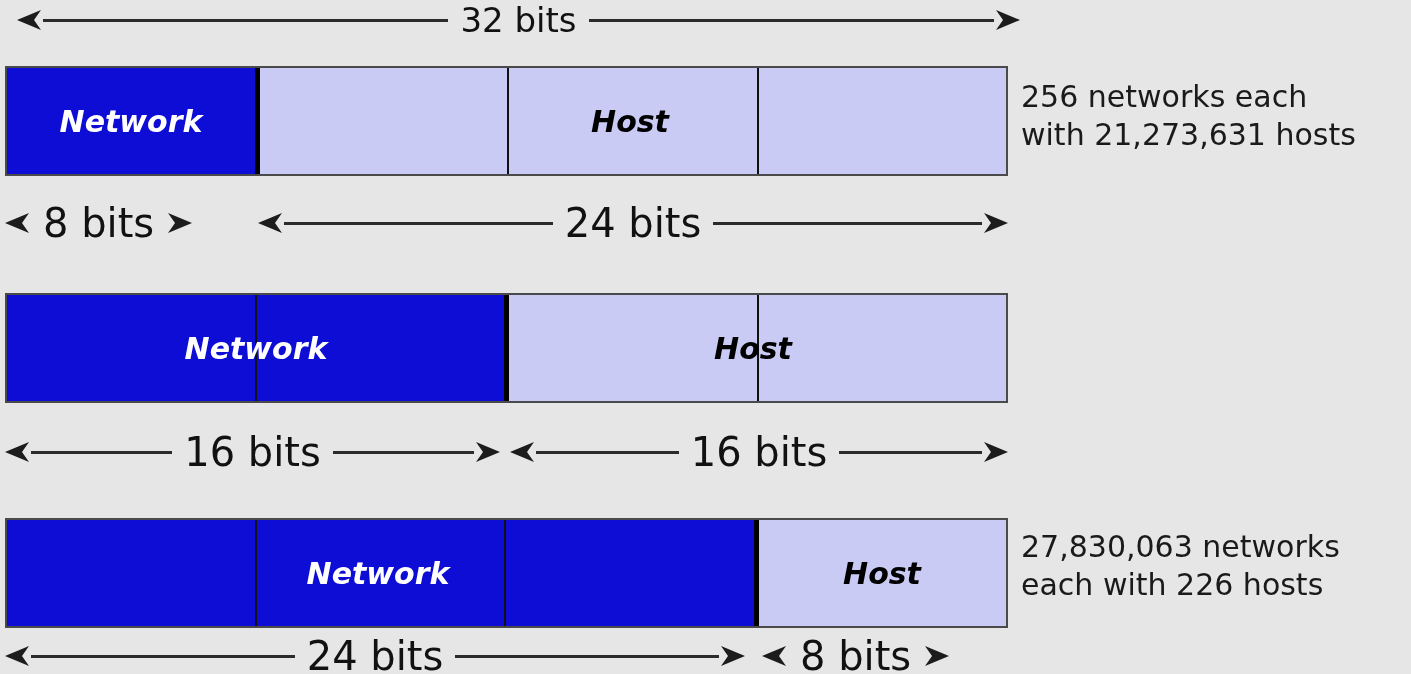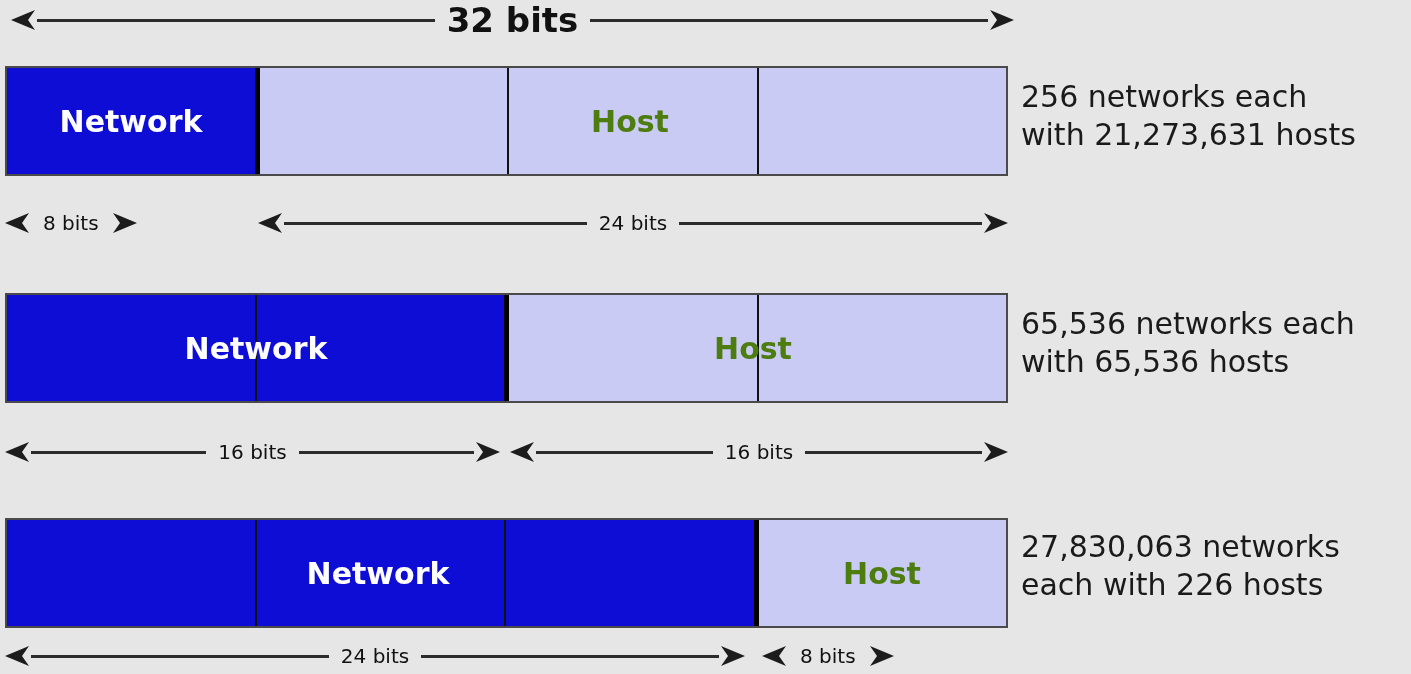--- a/index.html
+++ b/index.html
@@ -46,23 +46,24 @@
   .octet.boundary-left + .octet { border-left: none; }
 
   .seg-label {
     position: absolute;
     top: 50%;
     transform: translate(-50%, -50%);
     font-weight: bold;
     font-size: 30px;
     white-space: nowrap;
     pointer-events: none;
+    font-style: italic;
   }
   .seg-label.white { color: #FFFFFF; }
-  .seg-label.black { color: #4d7c0f; }
+  .seg-label.black { color: #000000; }
 
   
   .caption {
     position: absolute;
     left: 1021px;
     font-size: 30px;
     line-height: 38px;
     color: #1a1a1a;
     white-space: nowrap;
   }
@@ -75,42 +76,42 @@
     display: flex;
     align-items: center;
   }
   .dim .line {
     flex: 1 1 auto;
     height: 3px;
     background: #2b2b2b;
     min-width: 4px;
   }
   .dim .dim-label {
-    font-size: 20px;
+    font-size: 40px;
     color: #111;
     white-space: nowrap;
     padding: 0 12px;
     line-height: 1;
   }
   .arrow {
     width: 26px;
     height: 26px;
     flex: 0 0 26px;
   }
   .arrow svg { display: block; }
 
   
   .dim.top .dim-label { font-size: 34px; }
 </style>
 </head>
 <body>
 
 <div class="canvas">
 
-  <div class="dim top" style="left:11px; width:1003px; top:0px;font-weight:bold;">
+  <div class="dim top" style="left:17px; width:1003px; top:0px;">
     <span class="arrow">
       <svg width="26" height="26" viewBox="0 0 26 26">
           <path d="M0 13 L24 3 L17 13 L24 23 Z" fill="#1c1c1c"></path>
         </svg>
     </span>
     <span class="line"></span>
     <span class="dim-label">32 bits</span>
     <span class="line"></span>
     <span class="arrow">
       <svg width="26" height="26" viewBox="0 0 26 26">
@@ -165,24 +166,20 @@
 
   <div class="bar" style="top:293px;">
     <div class="octet net"></div>
     <div class="octet net boundary-left"></div>
     <div class="octet host"></div>
     <div class="octet host"></div>
     <span class="seg-label white" style="left:249px;">Network</span>
     <span class="seg-label black" style="left:746px;">Host</span>
   </div>
 
-  <div class="caption" style="top:305px;">
-    <span>65,536 networks each</span>
-    <span>with 65,536 hosts</span>
-  </div>
 
   <div class="dim" style="left:5px; width:495px; top:432px;">
     <span class="arrow">
       <svg width="26" height="26" viewBox="0 0 26 26">
           <path d="M0 13 L24 3 L17 13 L24 23 Z" fill="#1c1c1c"></path>
         </svg>
     </span>
     <span class="line"></span>
     <span class="dim-label">16 bits</span>
     <span class="line"></span>

